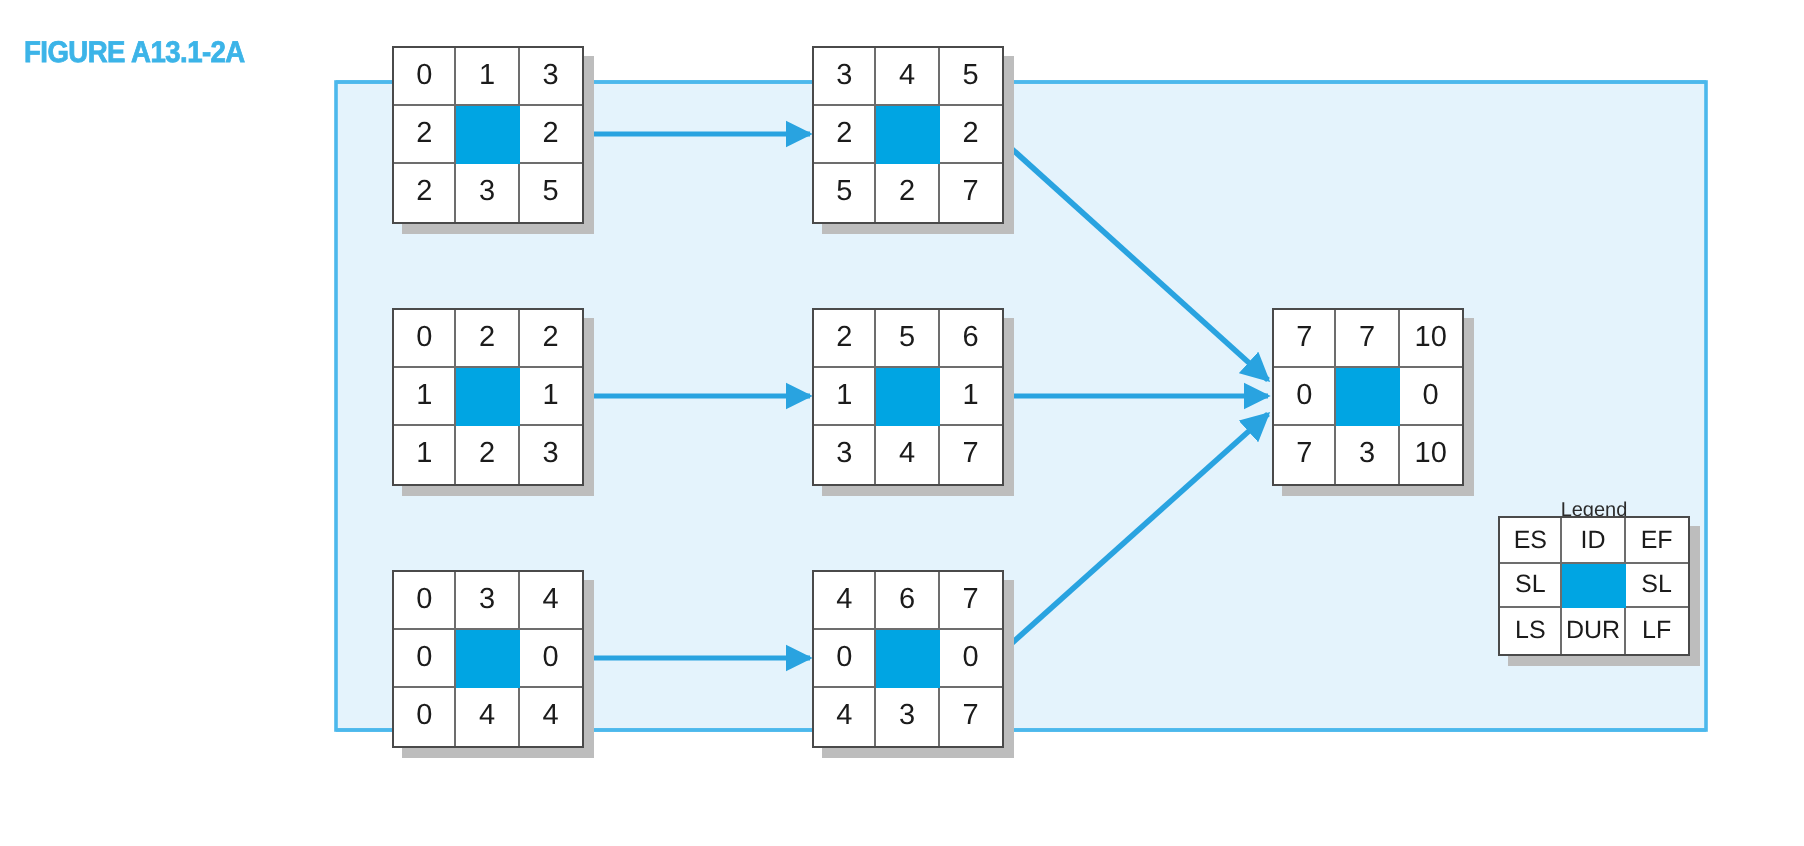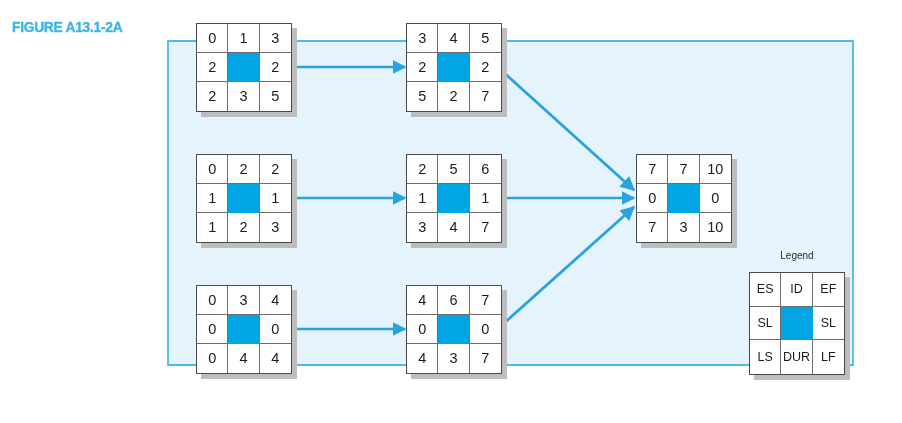--- a/index.html
+++ b/index.html
@@ -95,23 +95,23 @@
     top: 0;
     width: 102px;
     text-align: center;
     font-size: 10px;
     color: #2b2b2b;
     font-family: "Liberation Sans", sans-serif;
   }
   #legend-box {
     position: absolute;
     left: 3px;
-    top: 22px;
+    top: 8px;
     width: 96px;
-    height: 103px;
+    height: 70px;
     box-sizing: border-box;
     display: grid;
     grid-template-columns: 1fr 1fr 1fr;
     grid-template-rows: 1fr 1fr 1fr;
     background: #15803d;
     border: 1.6px solid #4a4a4a;
     box-shadow: 5px 5px 0 0 #bdbdbd;
   }
   #legend-box .cell {
     box-sizing: border-box;

